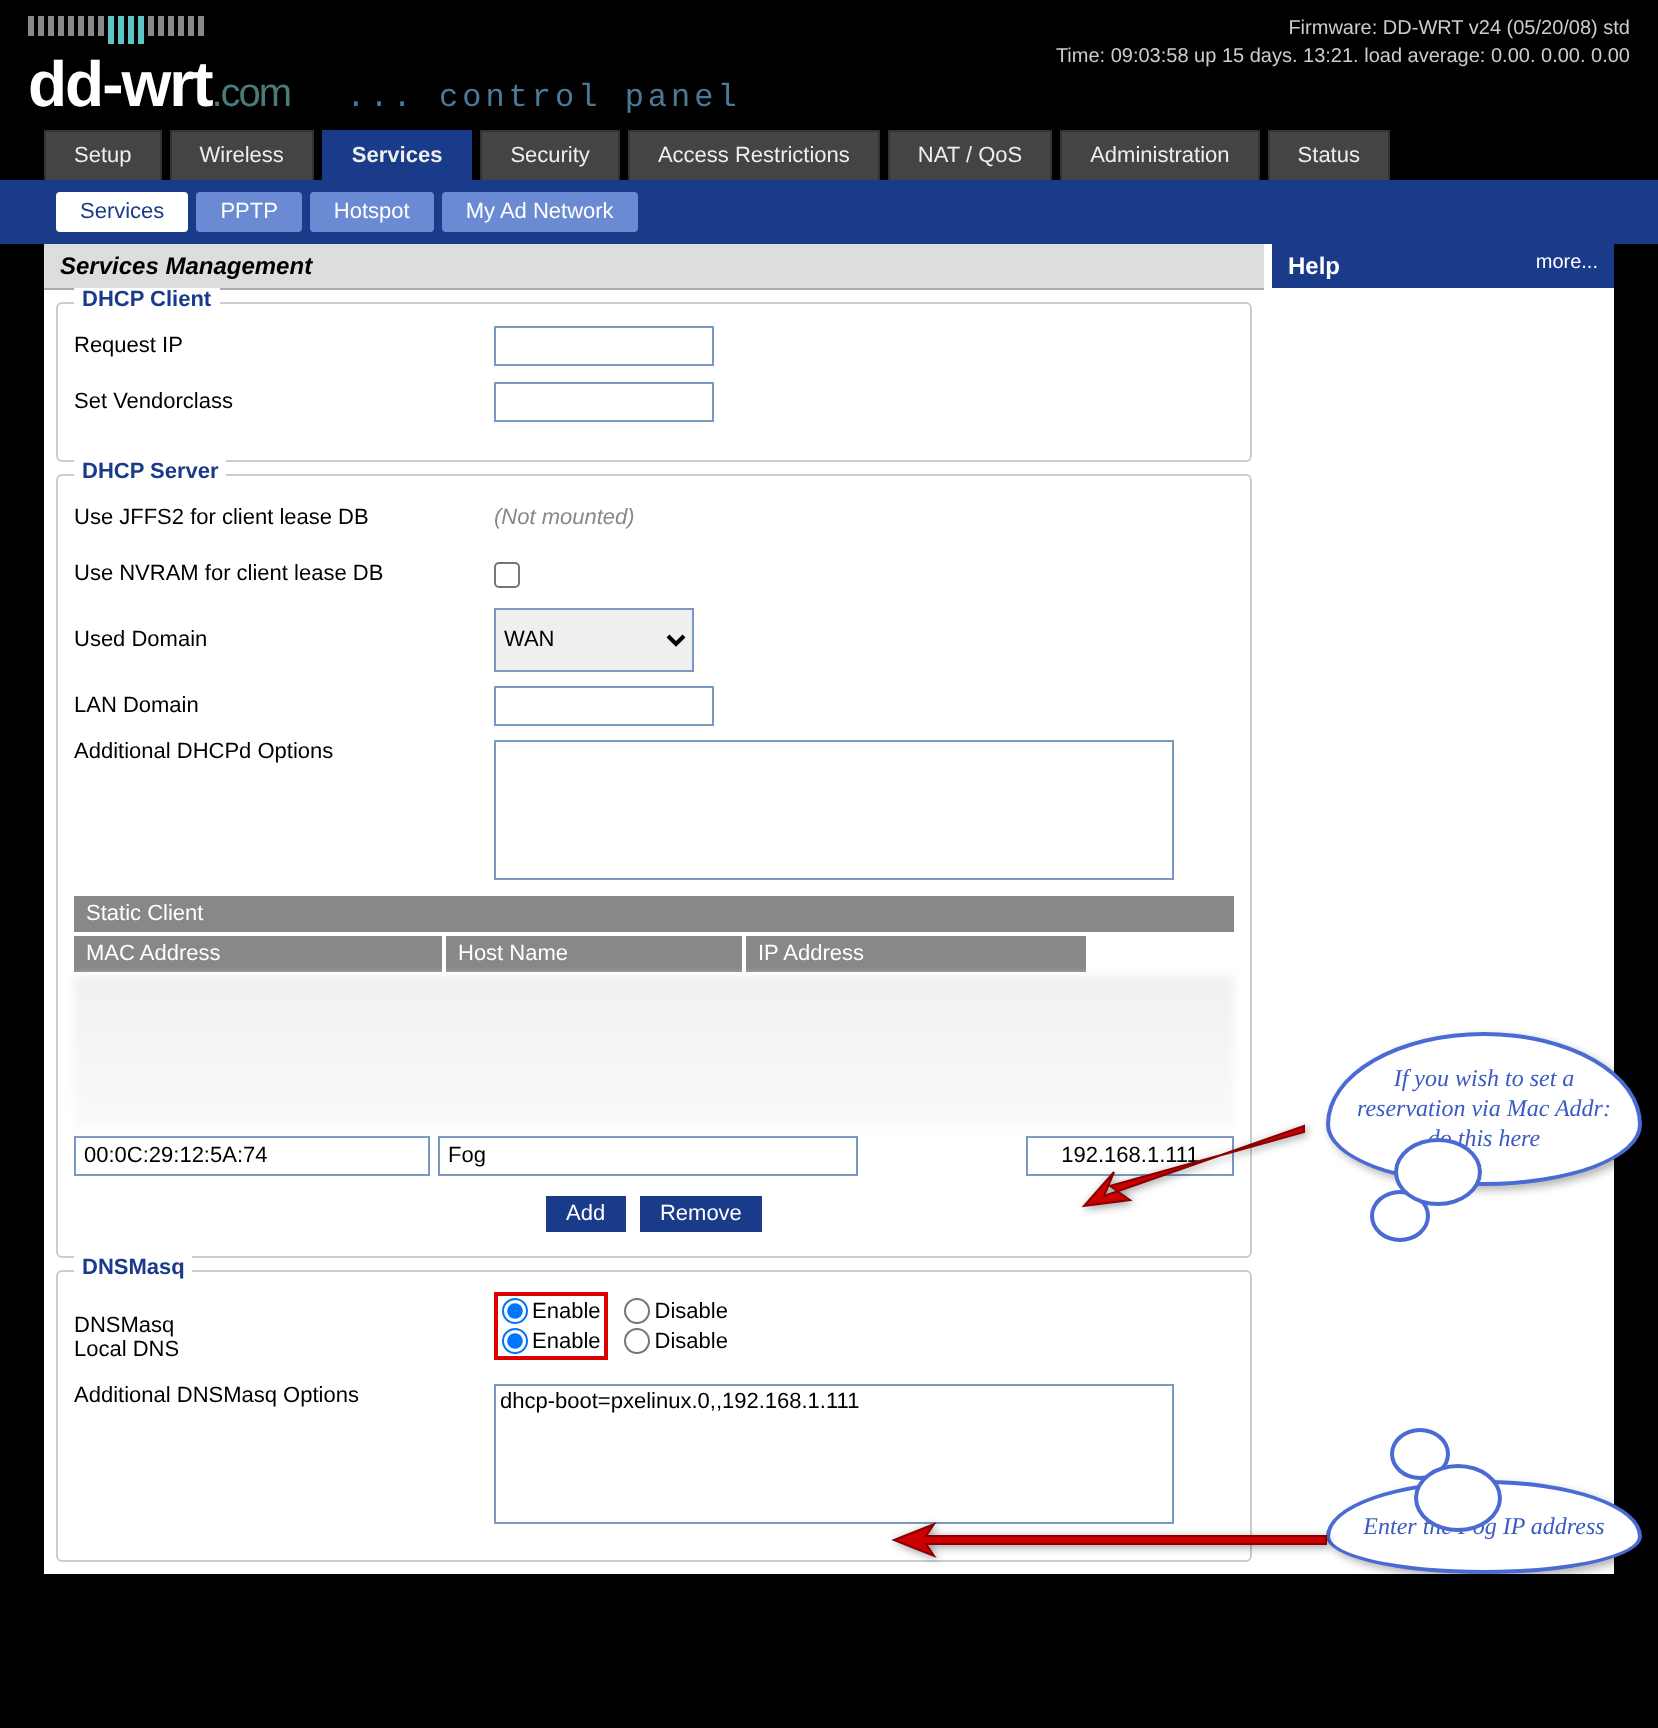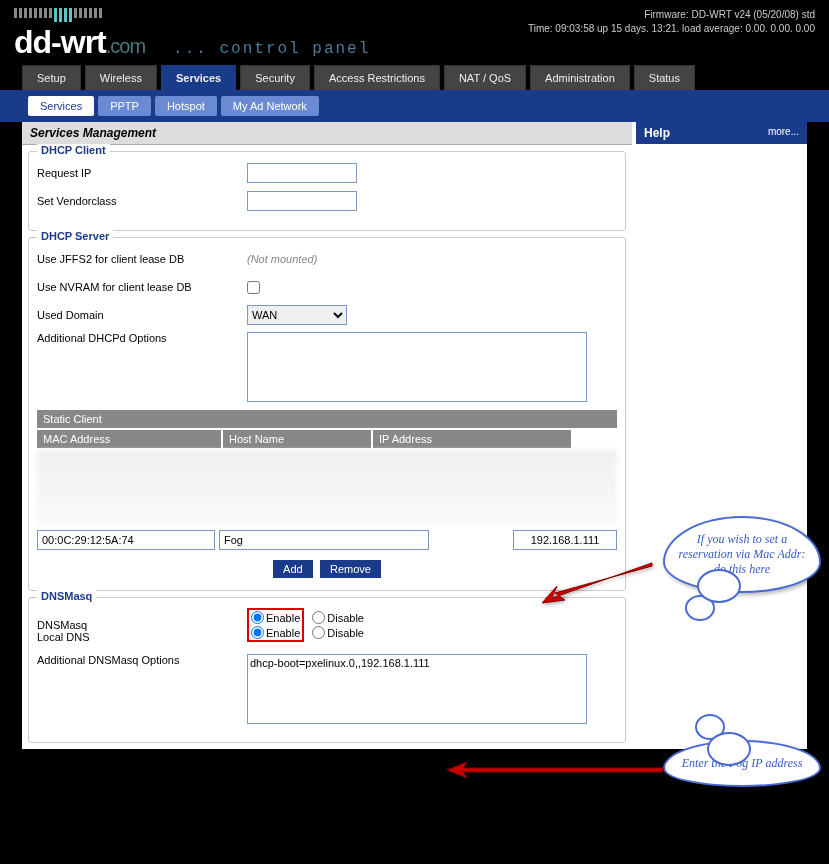--- a/index.html
+++ b/index.html
@@ -26,28 +26,28 @@
 .section-title-bar { background: #ddd; padding: 4px 8px; font-weight: bold; font-style: italic; font-size: 12px; border-bottom: 1px solid #aaa; }
 .help-panel { width: 175px; }
 .help-header { background: #1a3a8a; color: #fff; padding: 4px 8px; font-weight: bold; font-size: 12px; display: flex; justify-content: space-between; }
 .help-header .more { font-size: 10px; font-weight: normal; cursor: pointer; }
 .fieldset { border: 1px solid #ccc; margin: 6px; padding: 10px 8px 12px; position: relative; border-radius: 3px; }
 .fieldset-title { position: absolute; top: -8px; left: 8px; background: #fff; padding: 0 4px; color: #1a3a8a; font-weight: bold; font-size: 11px; }
 .field-row { display: flex; align-items: center; margin-bottom: 6px; min-height: 22px; }
 .field-label { width: 210px; font-size: 11px; }
 .field-input { border: 1px solid #7a9ac4; padding: 2px 4px; font-size: 11px; width: 110px; height: 20px; }
 .not-mounted { font-style: italic; color: #888; font-size: 11px; }
-select { border: 1px solid #7a9ac4; font-size: 11px; height: 20px; width: 100px; }
+select { border: 1px solid #7a9ac4; font-size: 11px; height: 32px; width: 100px; }
 textarea { border: 1px solid #7a9ac4; font-size: 11px; width: 340px; height: 70px; resize: none; padding: 2px; font-family: Arial; }
 .static-leases-bar { background: #888; color: #fff; padding: 3px 6px; font-size: 11px; margin-top: 8px; }
 .lease-headers { display: flex; margin-top: 2px; }
 .lease-header { background: #888; color: #fff; padding: 3px 6px; font-size: 11px; margin-right: 2px; }
 .lease-header.mac { width: 184px; }
 .lease-header.host { width: 148px; }
-.lease-header.ip { width: 198px; }
+.lease-header.ip { width: 170px; }
 .blur-area { height: 76px; background: linear-gradient(#f0f0f0, #fafafa); margin-top: 2px; filter: blur(2px); }
 .lease-row { display: flex; gap: 4px; margin-top: 4px; }
 .lease-input { border: 1px solid #7a9ac4; padding: 2px 4px; font-size: 11px; height: 20px; }
 .lease-input.mac { width: 178px; }
 .lease-input.host { width: 210px; }
 .lease-input.ip { width: 104px; text-align: center; margin-left: 80px; }
 .btn-row { text-align: center; margin-top: 10px; }
 .btn { background: #1a3a8a; color: #fff; border: none; padding: 3px 10px; font-size: 11px; cursor: pointer; margin: 0 2px; }
 .radio-group { display: flex; align-items: center; gap: 4px; }
 .radio-opt { display: flex; align-items: center; gap: 2px; font-size: 11px; }
@@ -144,20 +144,24 @@
         <span class="not-mounted">(Not mounted)</span>
       </div>
       <div class="field-row">
         <div class="field-label">Use NVRAM for client lease DB</div>
         <input type="checkbox" style="">
       </div>
       <div class="field-row">
         <div class="field-label">Used Domain</div>
         <select id="used-domain-select"><option>WAN</option><option>LAN</option></select>
       </div>
+      <div class="field-row">
+        <div class="field-label">LAN Domain</div>
+        <input class="field-input" value="" style="">
+      </div>
       <div class="field-row" style="align-items:flex-start">
         <div class="field-label">Additional DHCPd Options</div>
         <textarea style=""></textarea>
       </div>
 
       <div class="static-leases-bar">Static Client</div>
       <div class="lease-headers">
         <div class="lease-header mac">MAC Address</div>
         <div class="lease-header host">Host Name</div>
         <div class="lease-header ip">IP Address</div>

